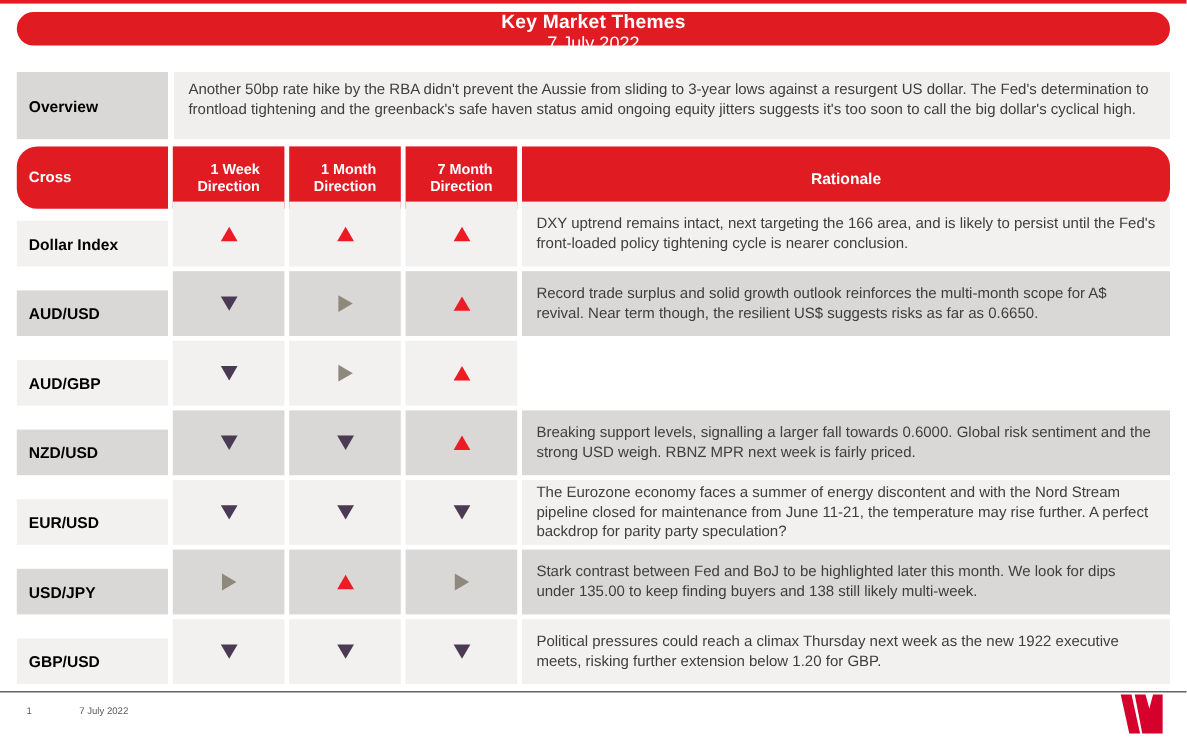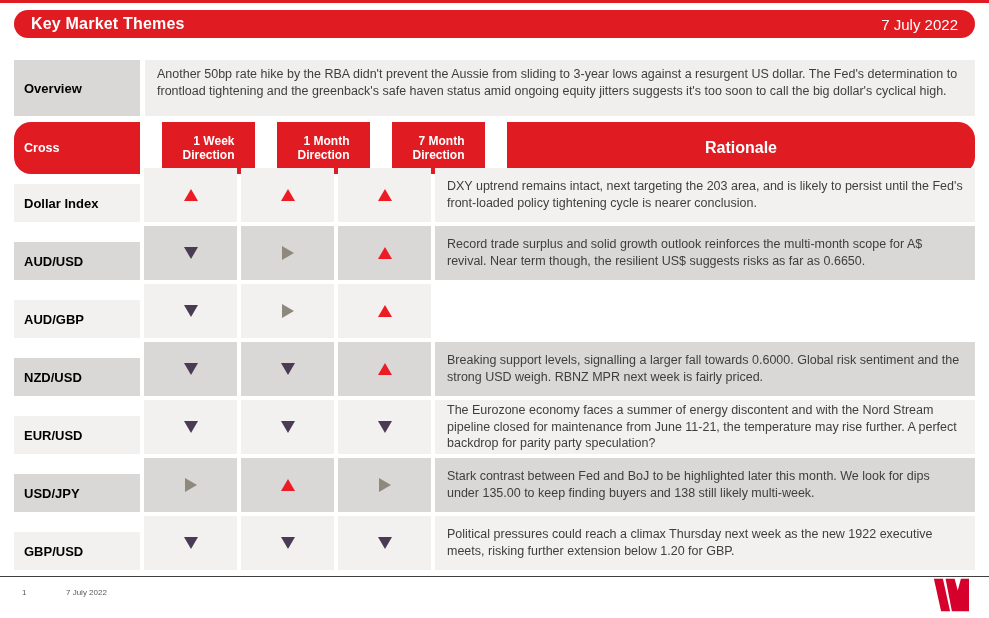--- a/index.html
+++ b/index.html
@@ -4,38 +4,38 @@
 <style>
   * { margin:0; padding:0; box-sizing:border-box; }
   html,body { background:#ffffff; }
   body { font-family:"Liberation Sans", sans-serif; }
   .slide { position:relative; width:989px; height:618px; background:#fff; overflow:hidden; }
 
   .top-strip { position:absolute; top:0; left:0; width:100%; height:3px; background:#E01B22; }
 
   .banner { position:absolute; top:10px; left:14px; right:14px; height:28px; border-radius:14px;
             background:#E01B22; color:#fff; display:flex; align-items:center;
-            justify-content:space-between; padding:0 17px; }
+            justify-content:space-between; padding:0 17px;flex-direction:column; }
   .banner-title { font-weight:bold; font-size:16px; letter-spacing:.2px; }
   .banner-date  { font-size:15px; }
 
   .overview { position:absolute; top:60px; left:14px; right:14px; min-height:56px; display:flex; gap:5px; }
   .overview-label { width:126px; flex-shrink:0; background:#D9D8D7; font-weight:bold; font-size:13px;
                     color:#000; display:flex; align-items:center; padding-left:10px;text-align:center; }
   .overview-text  { flex:1; background:#F0EFEE; padding:6px 12px 6px 12px; font-size:12.5px;
                     line-height:1.38; color:#3E3E3E; }
 
-  .thead { position:absolute; top:122px; left:14px; right:14px; height:52px; display:flex; gap:22px; }
+  .thead { position:absolute; top:122px; left:14px; right:14px; height:52px; display:flex; gap:4px; }
   .th { background:#E01B22; color:#fff; font-weight:bold; }
   .th-cross { width:126px; flex-shrink:0; border-radius:17px 0 0 17px; display:flex;
               align-items:center; padding-left:10px; font-size:12.5px; }
   .th-dir { width:93px; flex-shrink:0; display:flex; align-items:center; justify-content:center;
             text-align:right; white-space:pre-line; line-height:1.18; font-size:12px; }
   .th-rationale { flex:1; border-radius:0 17px 17px 0; display:flex; align-items:center;
-                  justify-content:center; font-size:16px; }
+                  justify-content:center; font-size:13px; }
 
   .tbody { position:absolute; top:168px; left:14px; right:14px; display:flex; flex-direction:column; gap:4px; }
   .row { display:flex; gap:4px; height:54px; }
   .row:nth-child(odd)  .cell { background:#F2F1F0; }
   .row:nth-child(even) .cell { background:#D9D8D7; }
   .cross-cell { width:126px; flex-shrink:0; font-weight:bold; font-size:13px; color:#000;
                 display:flex; align-items:center; padding-left:10px;margin-top:16px; }
   .dir-cell { width:93px; flex-shrink:0; display:flex; align-items:center; justify-content:center; }
   .rationale-cell { flex:1; display:flex; align-items:center; padding:2px 12px; font-size:12.5px;
                     line-height:1.34; color:#3E3E3E; }
@@ -87,21 +87,21 @@
       <div class="cell cross-cell">Dollar Index</div>
       <div class="cell dir-cell">
           <span class="tri" data-dir="up"></span>
         </div>
       <div class="cell dir-cell">
           <span class="tri" data-dir="up"></span>
         </div>
       <div class="cell dir-cell">
           <span class="tri" data-dir="up"></span>
         </div>
-      <div class="cell rationale-cell">DXY uptrend remains intact, next targeting the 203 area, and is likely to persist until the Fed's front-loaded policy tightening cycle is nearer conclusion.</div>
+      <div class="cell rationale-cell">DXY uptrend remains intact, next targeting the 166 area, and is likely to persist until the Fed's front-loaded policy tightening cycle is nearer conclusion.</div>
     </div>
 
     <div class="row">
       <div class="cell cross-cell">AUD/USD</div>
       <div class="cell dir-cell">
           <span class="tri" data-dir="down"></span>
         </div>
       <div class="cell dir-cell">
           <span class="tri" data-dir="side"></span>
         </div>

